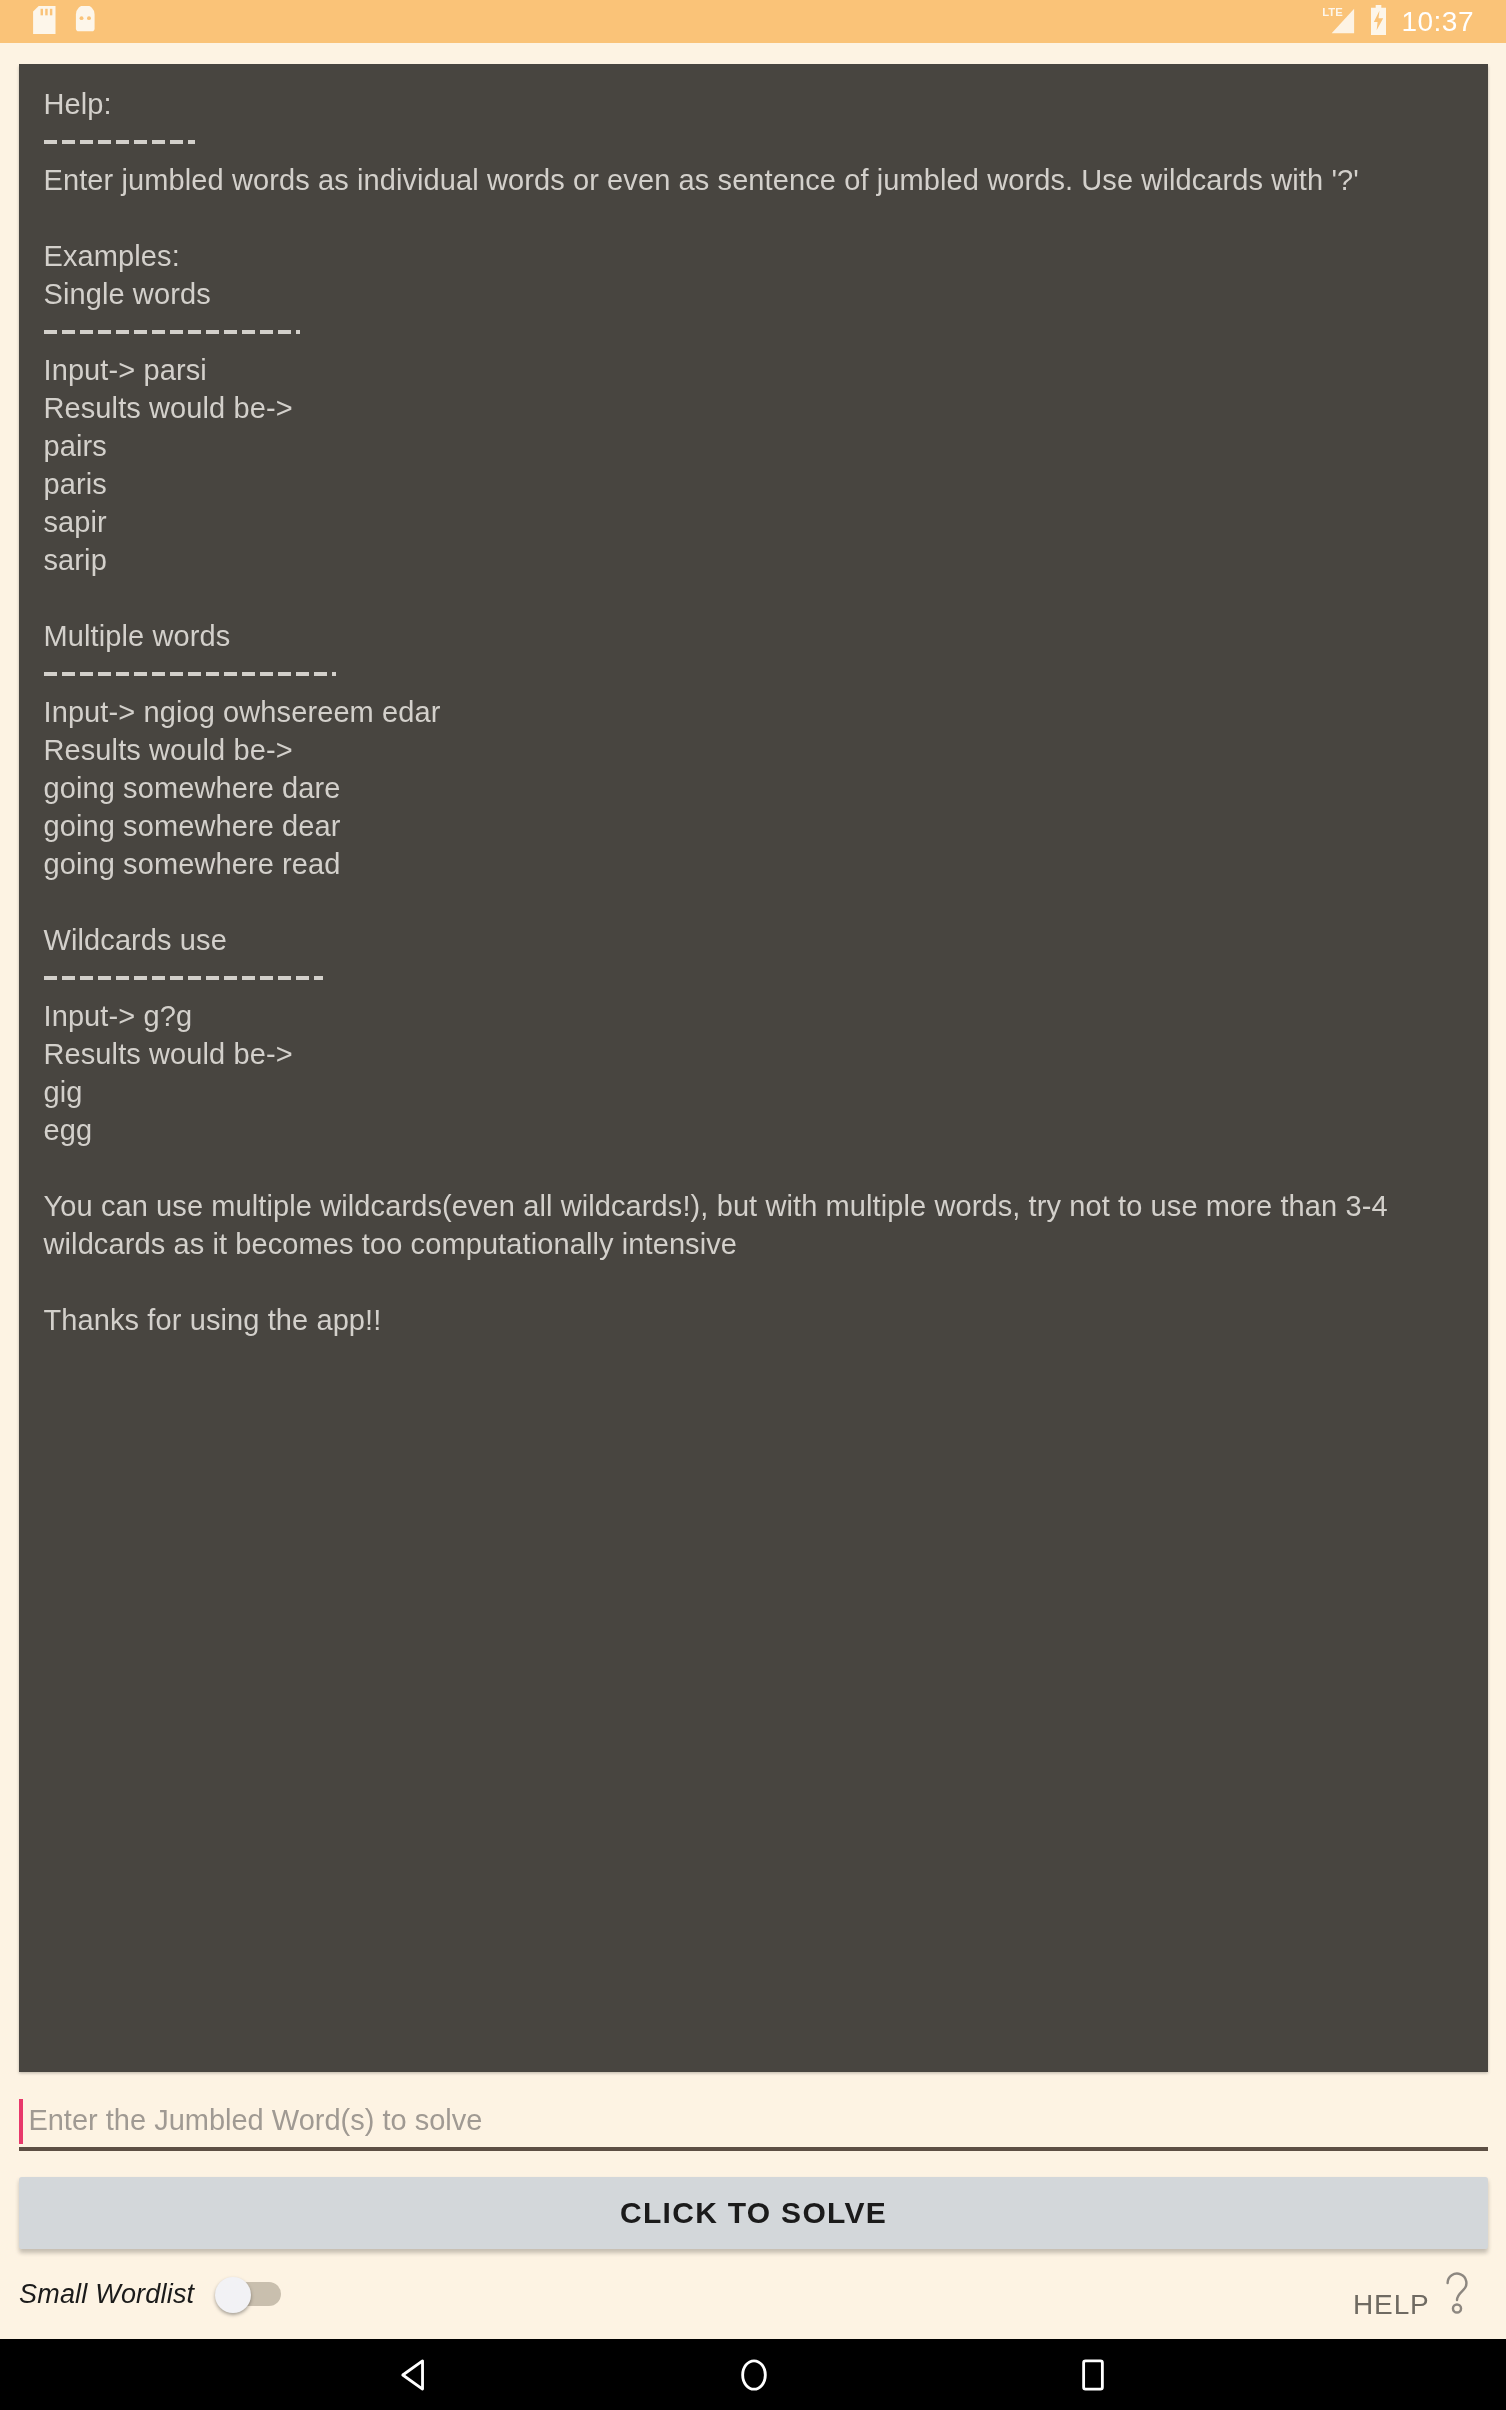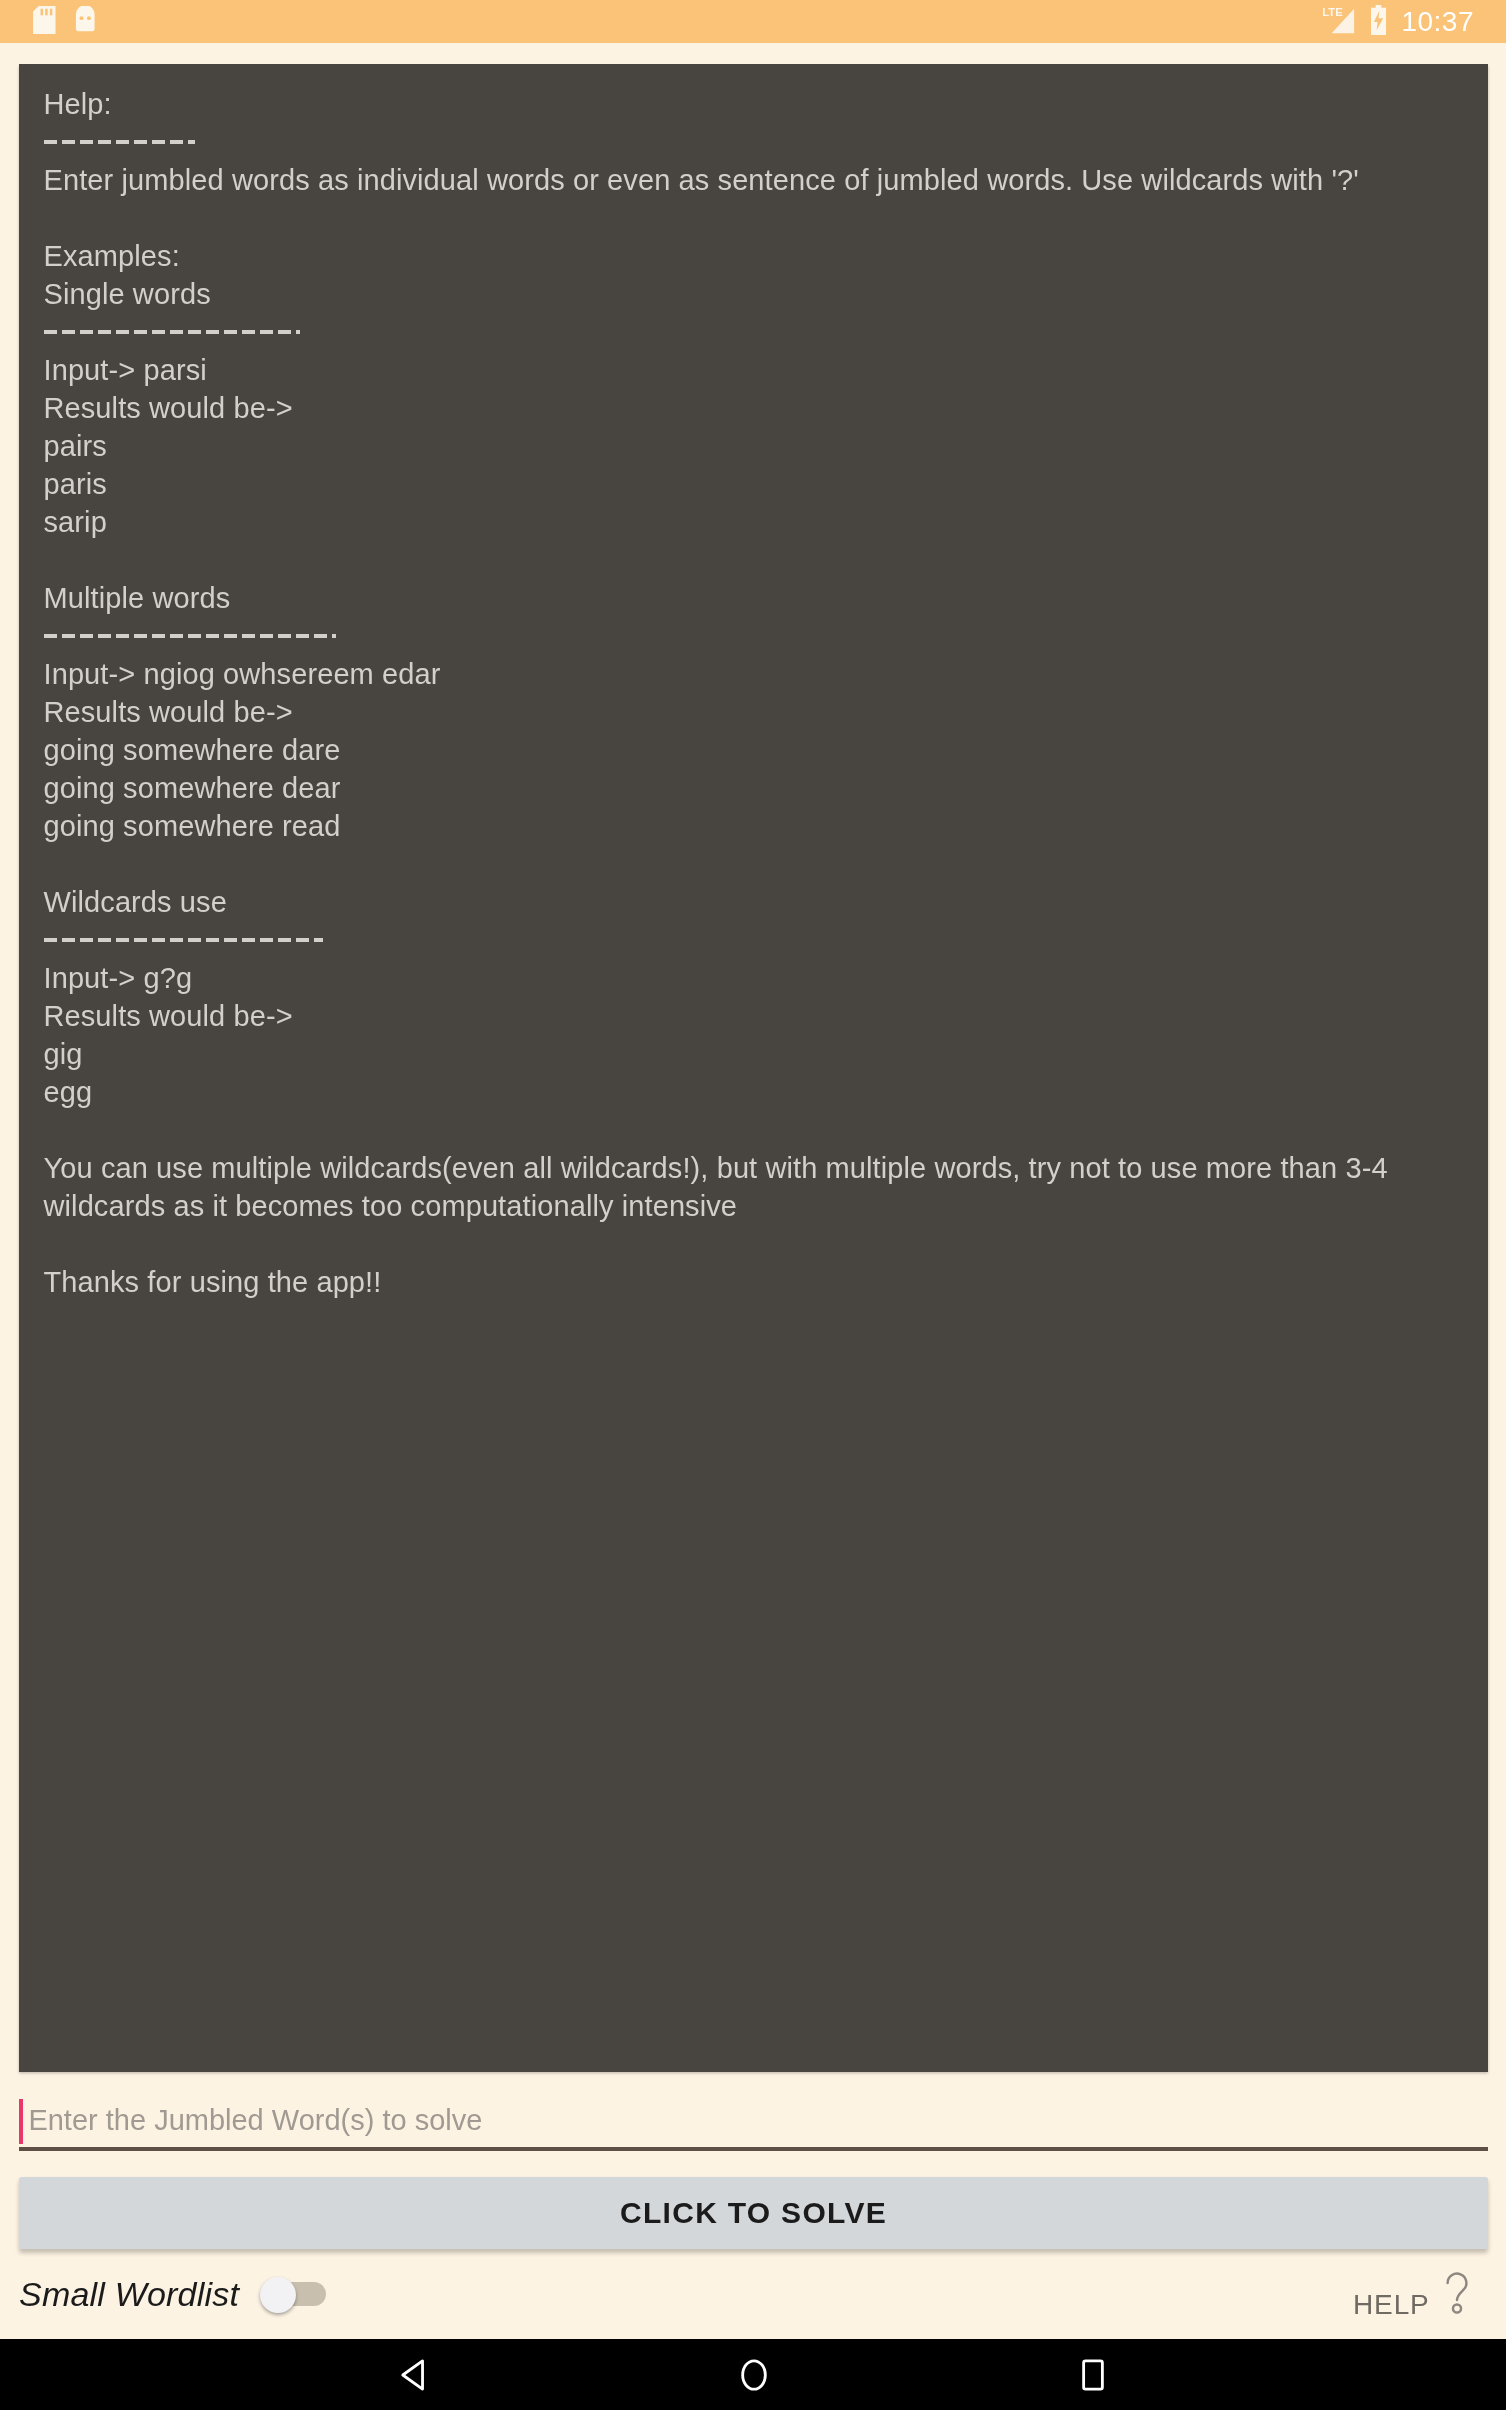--- a/index.html
+++ b/index.html
@@ -146,21 +146,21 @@
 
   
   .bottom-row {
     flex: 0 0 auto;
     height: 90px;
     display: flex;
     align-items: center;
     padding: 0 0 0 0;
   }
   .wordlist-label {
-    font-size: 34px;
+    font-size: 27px;
     font-style: italic;
     color: #1b1b1b;
     letter-spacing: 0.2px;
   }
   .switch {
     position: relative;
     margin-left: 21px;
     width: 68px;
     height: 34px;
     cursor: pointer;
@@ -277,20 +277,21 @@
         <div class="help-line blank"></div>
         <div class="help-line para">Examples:</div>
         <div class="help-line para">Single words</div>
         <div class="rule med">
           <span></span>
         </div>
         <div class="help-line para">Input-&gt; parsi</div>
         <div class="help-line para">Results would be-&gt;</div>
         <div class="help-line para">pairs</div>
         <div class="help-line para">paris</div>
+        <div class="help-line para">sapir</div>
         <div class="help-line para">sarip</div>
         <div class="help-line blank"></div>
         <div class="help-line para">Multiple words</div>
         <div class="rule wide">
           <span></span>
         </div>
         <div class="help-line para">Input-&gt; ngiog owhsereem edar</div>
         <div class="help-line para">Results would be-&gt;</div>
         <div class="help-line para">going somewhere dare</div>
         <div class="help-line para">going somewhere dear</div>

